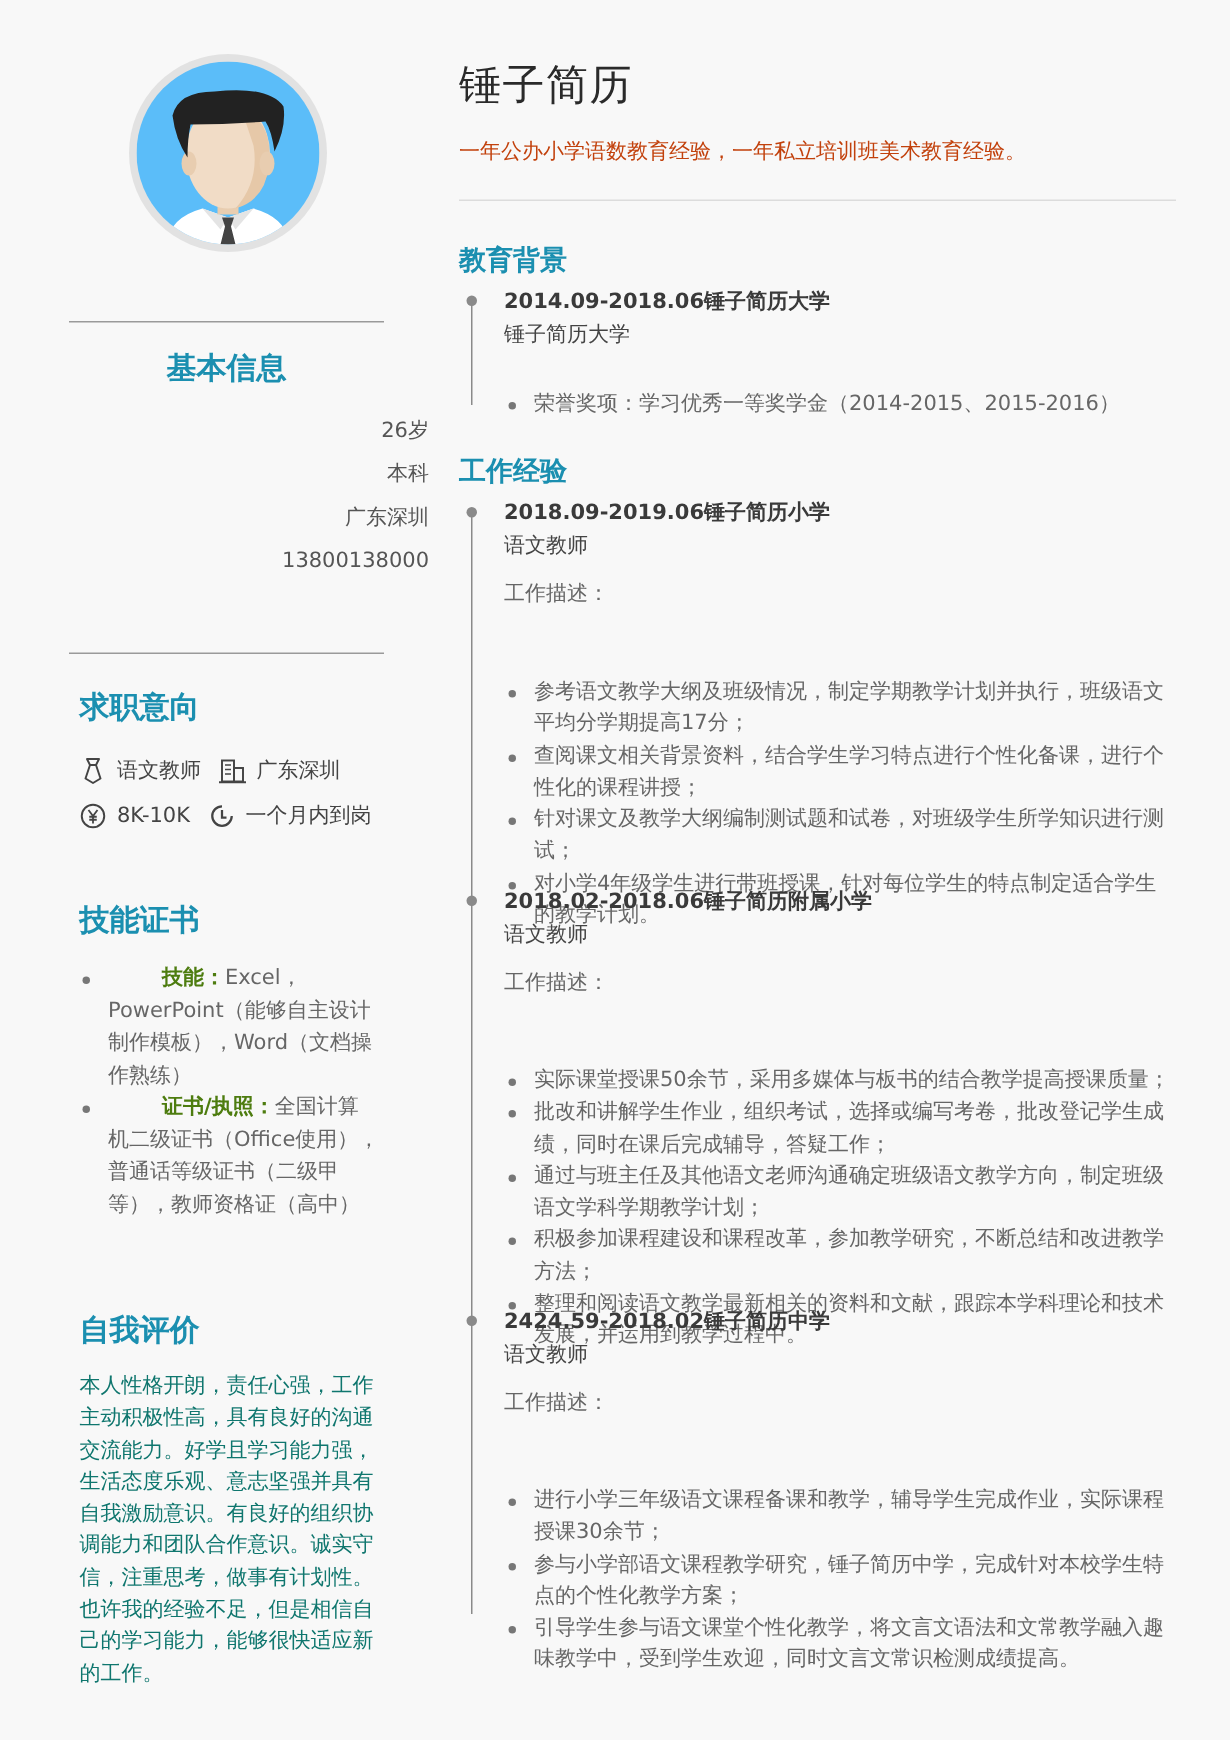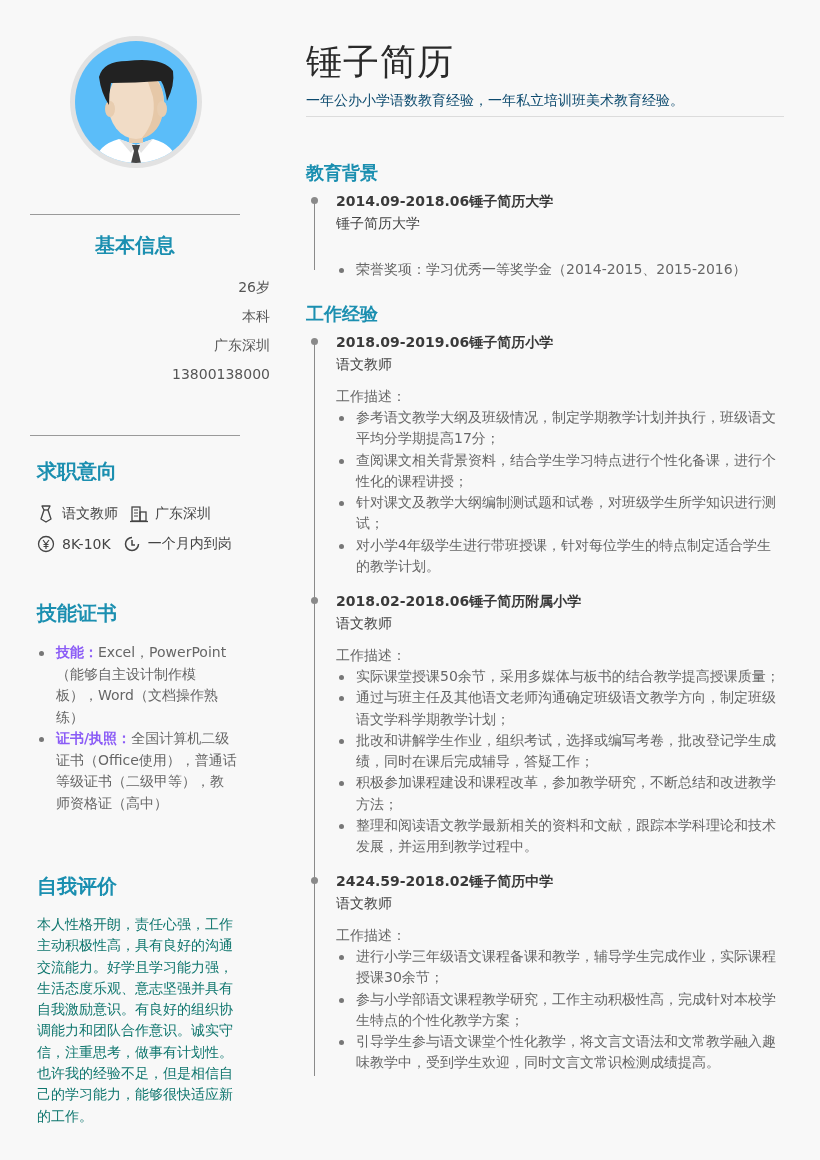--- a/index.html
+++ b/index.html
@@ -1,57 +1,57 @@
 <!DOCTYPE html>
 <html><head>
 <meta charset="utf-8">
 <style>
   * { box-sizing: border-box; margin: 0; padding: 0; }
   html, body { width: 820px; height: 1160px; background: #f8f8f8; overflow: hidden; }
   body { font-family: "DejaVu Sans", "Liberation Sans", sans-serif; color: #555; position: relative; }
 
-  .sidebar { position: absolute; left: 0; top: 0; width: 270px; height: 916px; }
+  .sidebar { position: absolute; left: 16px; top: 0; width: 270px; height: 916px; }
   .avatar { position: absolute; left: 70px; top: 36px; width: 132px; height: 132px; border-radius: 50%;
             background: #e2e2e2; padding: 5px; }
   .avatar svg { display: block; width: 122px; height: 122px; border-radius: 50%; }
 
   .divider { position: absolute; left: 30px; width: 210px; height: 1px; background: #9a9a9a; }
 
   .sec-title { font-weight: bold; color: #1b8fb0; font-size: 20px; position: absolute; }
   .basic-title { left: 0; width: 270px; text-align: center; top: 232px; }
   .basic-list { position: absolute; left: 0; width: 270px; top: 276px; text-align: right; font-size: 14px; color: #555; }
   .basic-list div { height: 29px; line-height: 22px; }
 
   .intent-title { left: 37px; top: 458px; }
   .intent-row { position: absolute; left: 37px; display: flex; align-items: center; font-size: 14px; color: #444; }
   .intent-row .icon { width: 18px; height: 18px; display: inline-flex; align-items: center; justify-content: center; margin-right: 7px; }
   .intent-row .val { margin-right: 12px; }
 
   .skills-title { left: 37px; top: 600px; }
   .skills-list { position: absolute; left: 37px; top: 642px; width: 200px; font-size: 14px; line-height: 21.5px; color: #666; list-style: none; }
   .skills-list li { position: relative; padding-left: 19px; }
   .skills-list li::before { content: ""; position: absolute; left: 2px; top: 9px; width: 5px; height: 5px; border-radius: 50%; background: #777; }
-  .skills-list b { color: #8b5cf6; }
+  .skills-list b { color: #4d7c0f; margin-left: 36px; }
 
   .eval-title { left: 37px; top: 873px; }
   .eval-text { position: absolute; left: 37px; top: 914px; width: 200px; font-size: 14px; line-height: 21.3px; color: #0f766e; }
 
   .main { position: absolute; left: 306px; top: 0; width: 478px; }
-  .name { position: absolute; top: 38px; left: 0; font-size: 36px; color: #2a2a2a; letter-spacing: 1px; }
-  .summary { position: absolute; top: 92px; left: 0; width: 478px; font-size: 14px; color: #0c4a6e; padding-bottom: 6px; border-bottom: 1px solid #dcdcdc; }
+  .name { position: absolute; top: 38px; left: 0; font-size: 28px; color: #2a2a2a; letter-spacing: 1px; }
+  .summary { position: absolute; top: 92px; left: 0; width: 478px; font-size: 14px; color: #c2410c; padding-bottom: 23px; border-bottom: 1px solid #dcdcdc; }
 
   .msec-title { position: absolute; left: 0; font-weight: bold; color: #1b8fb0; font-size: 18px; }
   .timeline-line { position: absolute; left: 8px; width: 1px; background: #8a8a8a; }
   .dot { position: absolute; left: 5px; width: 7px; height: 7px; border-radius: 50%; background: #8a8a8a; }
 
   .entry { position: absolute; left: 30px; width: 448px; font-size: 14px; }
   .entry .head { display: flex; justify-content: flex-start; font-weight: bold; color: #3a3a3a; height: 22px; line-height: 20px; }
   .entry .role { color: #444; height: 24px; line-height: 20px; }
   .entry .desc-label { color: #666; margin-top: 8px; line-height: 21px; }
-  .entry ul { list-style: none; color: #666; line-height: 21.3px; }
+  .entry ul { list-style: none; color: #666; line-height: 21.3px; margin-top: 44px; }
   .entry ul li { position: relative; padding-left: 20px; }
   .entry ul li::before { content: ""; position: absolute; left: 3px; top: 9px; width: 5px; height: 5px; border-radius: 50%; background: #777; }
 </style>
 </head>
 <body>
 
 <div class="sidebar">
   <div class="avatar">
     <svg viewBox="0 0 122 122">
       <rect width="122" height="122" fill="#5bbdf9"></rect>
@@ -168,34 +168,34 @@
   <div class="dot" style="top:597px;"></div>
   <div class="entry" style="top:591px;">
     <div class="head">
       <span>2018.02-2018.06</span>
       <span>锤子简历附属小学</span>
     </div>
     <div class="role">语文教师</div>
     <div class="desc-label">工作描述：</div>
     <ul>
       <li>实际课堂授课50余节，采用多媒体与板书的结合教学提高授课质量；</li>
+      <li>批改和讲解学生作业，组织考试，选择或编写考卷，批改登记学生成绩，同时在课后完成辅导，答疑工作；</li>
       <li>通过与班主任及其他语文老师沟通确定班级语文教学方向，制定班级语文学科学期教学计划；</li>
-      <li>批改和讲解学生作业，组织考试，选择或编写考卷，批改登记学生成绩，同时在课后完成辅导，答疑工作；</li>
       <li>积极参加课程建设和课程改革，参加教学研究，不断总结和改进教学方法；</li>
       <li>整理和阅读语文教学最新相关的资料和文献，跟踪本学科理论和技术发展，并运用到教学过程中。</li>
     </ul>
   </div>
 
   <div class="dot" style="top:877px;"></div>
   <div class="entry" style="top:871px;">
     <div class="head">
       <span>2424.59-2018.02</span>
       <span>锤子简历中学</span>
     </div>
     <div class="role">语文教师</div>
     <div class="desc-label">工作描述：</div>
     <ul>
       <li>进行小学三年级语文课程备课和教学，辅导学生完成作业，实际课程授课30余节；</li>
-      <li>参与小学部语文课程教学研究，工作主动积极性高，完成针对本校学生特点的个性化教学方案；</li>
+      <li>参与小学部语文课程教学研究，锤子简历中学，完成针对本校学生特点的个性化教学方案；</li>
       <li>引导学生参与语文课堂个性化教学，将文言文语法和文常教学融入趣味教学中，受到学生欢迎，同时文言文常识检测成绩提高。</li>
     </ul>
   </div>
 </div>
 
 </body></html>

